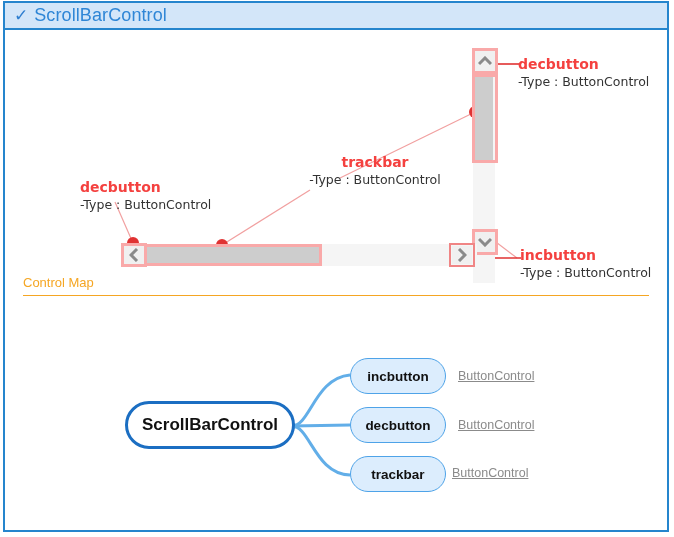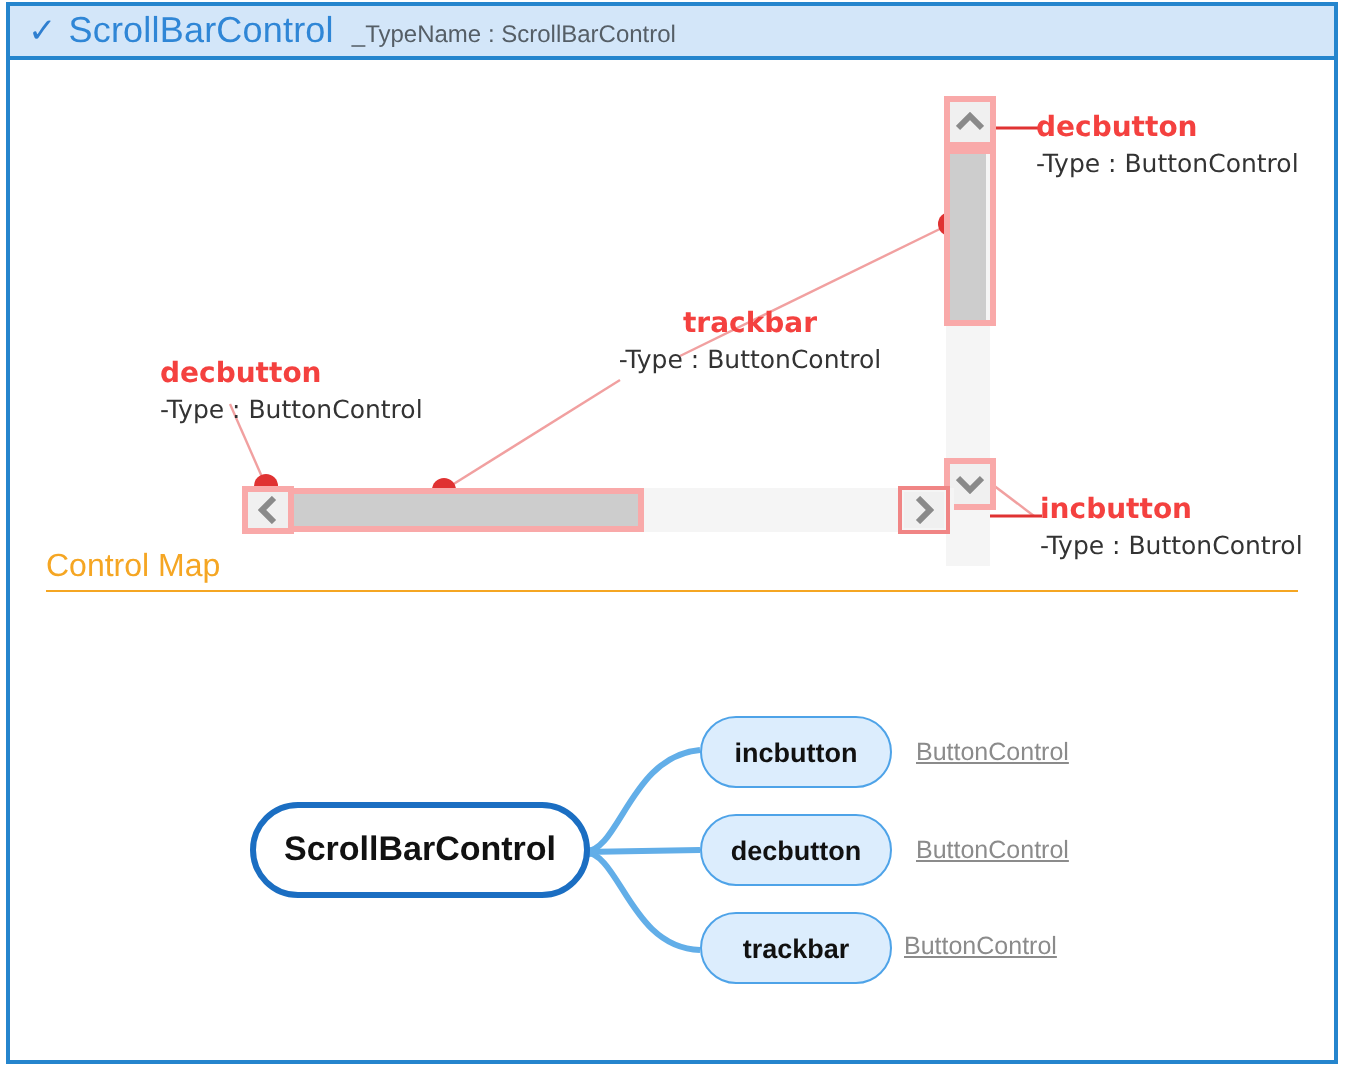--- a/index.html
+++ b/index.html
@@ -19,21 +19,21 @@
   .hthumb{position:absolute;left:141px;top:244px;width:174px;height:16px;background:#cdcdcd;}
   .arrowbox{position:absolute;background:#f0f0f0;display:flex;align-items:center;justify-content:center;}
   .hl{position:absolute;border:3px solid #f9a9a9;box-sizing:border-box;}
   .hl-strong{position:absolute;border:2px solid #f08585;box-sizing:border-box;}
 
   .lbl{position:absolute;}
   .lbl .name{color:#f4413f;font-weight:bold;font-size:14px;font-family:"DejaVu Sans",sans-serif;line-height:15px;}
   .lbl .type{color:#333;font-size:12.5px;font-family:"DejaVu Sans",sans-serif;line-height:15px;margin-top:2px;}
   .lbl.ctr{text-align:center;}
 
-  .section-title{position:absolute;left:18px;top:272px;color:#f5a623;font-size:16px;}
+  .section-title{position:absolute;left:18px;top:272px;color:#f5a623;font-size:13px;}
   .section-rule{position:absolute;left:18px;top:292px;width:626px;height:0;border-top:1.5px solid #f5a623;}
 
   .node{position:absolute;box-sizing:border-box;display:flex;align-items:center;justify-content:center;font-weight:bold;color:#111;}
   .root-node{left:120px;top:398px;width:170px;height:48px;border:3px solid #1b6ec2;border-radius:24px;background:#fff;font-size:17px;}
   .child-node{width:96px;height:36px;border:1.6px solid #4ea3e8;border-radius:18px;background:#dcedfd;font-size:13.5px;}
   .c1{left:345px;top:355px;}
   .c2{left:345px;top:404px;}
   .c3{left:345px;top:453px;}
   .ctype{position:absolute;color:#8b8b8b;font-size:12.5px;text-decoration:underline;}
   .t1{left:453px;top:366px;}
@@ -41,21 +41,20 @@
   .t3{left:447px;top:463px;}
 </style>
 </head>
 <body>
 
 <div class="panel">
 
   <div class="titlebar">
     <span class="check">✓</span>
     <span class="title-main">ScrollBarControl</span>
-    <span class="title-sub">_TypeName : ScrollBarControl</span>
   </div>
 
   <div class="canvas">
 
     <svg class="layer" viewBox="0 0 662 502">
 
       <line x1="487" y1="34" x2="515" y2="34" stroke="#e03232" stroke-width="1.6"></line>
 
       <line x1="470" y1="82" x2="335" y2="148" stroke="#f1a0a0" stroke-width="1.2"></line>
       <line x1="217" y1="215" x2="305" y2="160" stroke="#f1a0a0" stroke-width="1.2"></line>

